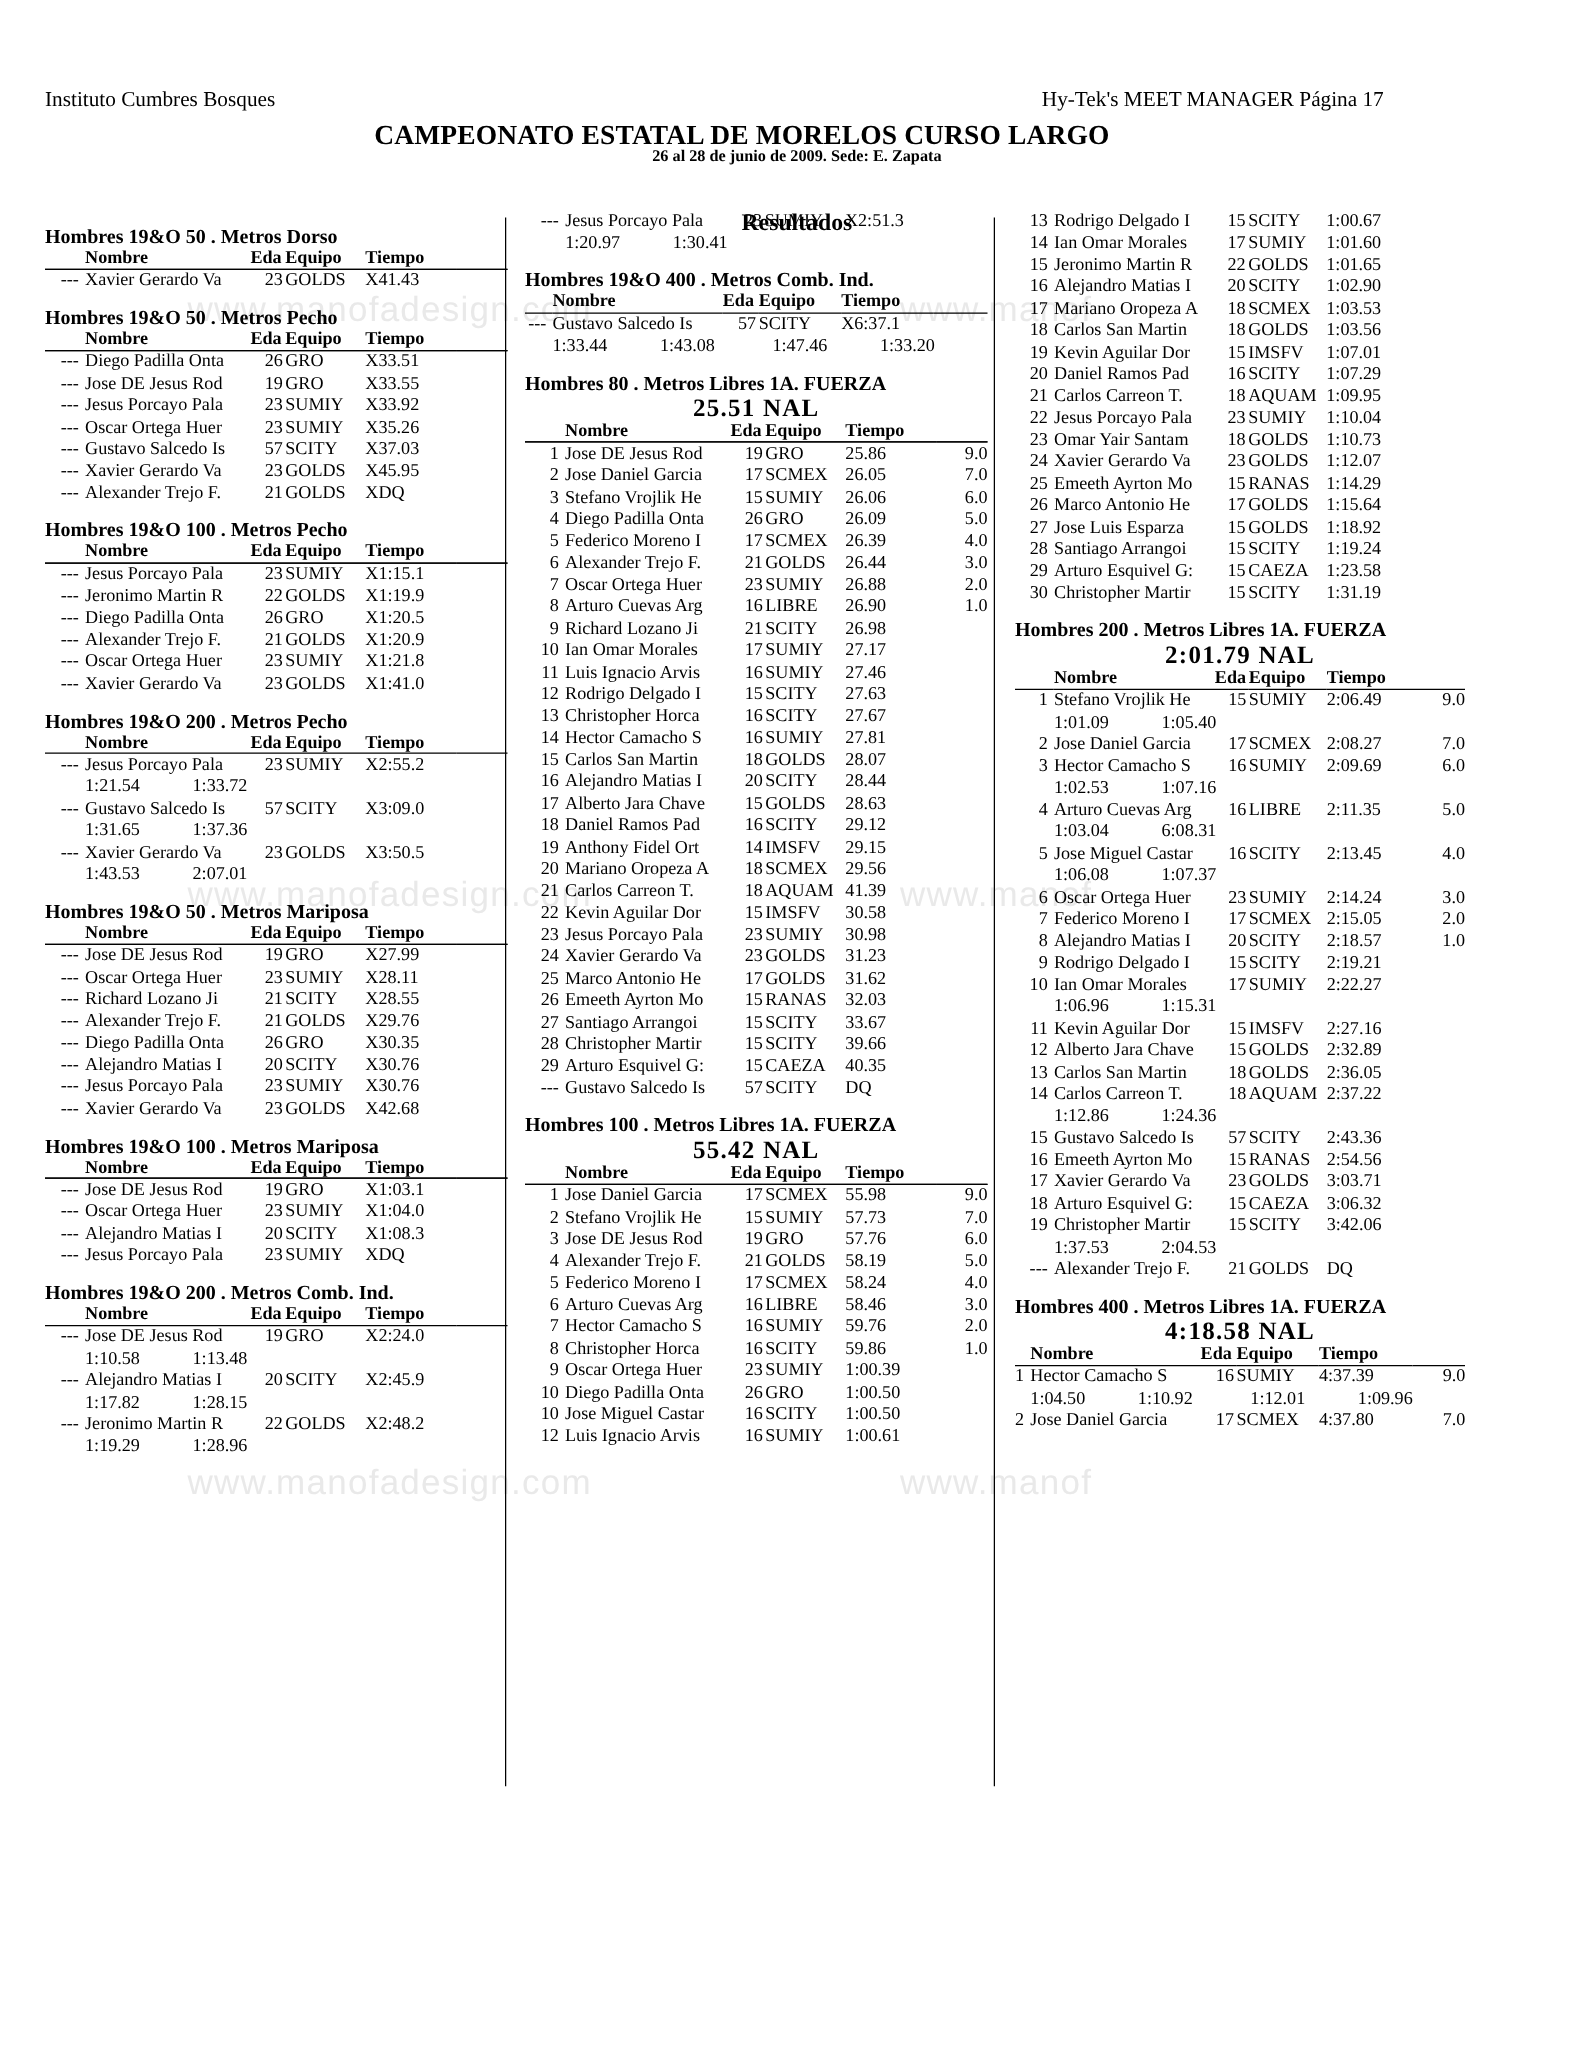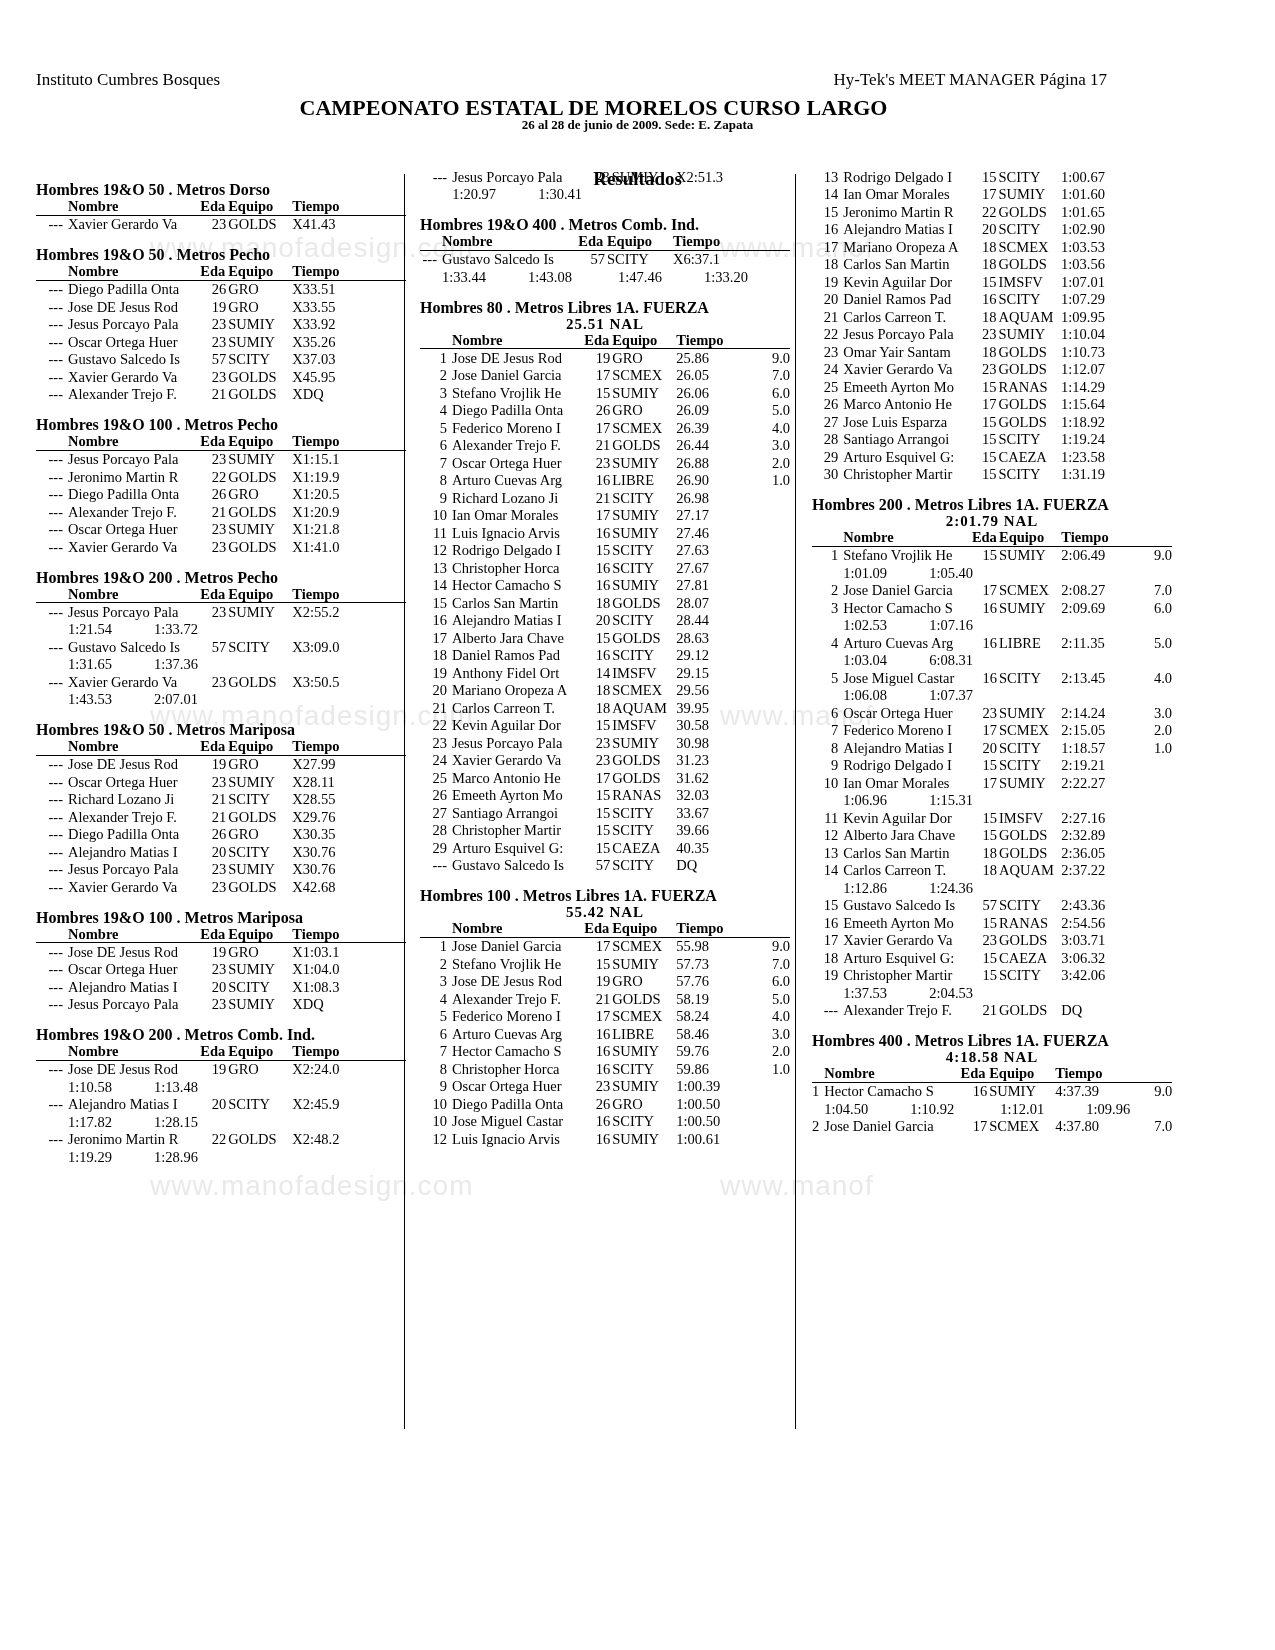--- a/index.html
+++ b/index.html
@@ -104,21 +104,21 @@
   .event { margin-bottom: 3px; }
   .ev-title {
     font-weight: bold;
     font-size: 16px;
     margin-top: 14px;
     margin-bottom: 1px;
     white-space: nowrap;
   }
   .ev-sub {
     font-weight: bold;
-    font-size: 15px;
+    font-size: 20px;
     text-align: center;
     margin-bottom: 1px;
     letter-spacing: 1px;
   }
   table.rt {
     border-collapse: collapse;
     width: 100%;
     font-size: 14.5px;
   }
   table.rt th {
@@ -815,21 +815,21 @@
                   <td class="c-age">18</td>
                   <td class="c-team">SCMEX</td>
                   <td class="c-time">29.56</td>
                   <td class="c-pts"></td>
                 </tr>
                 <tr>
                   <td class="c-place">21</td>
                   <td class="c-name">Carlos Carreon T.</td>
                   <td class="c-age">18</td>
                   <td class="c-team">AQUAM</td>
-                  <td class="c-time">39.95</td>
+                  <td class="c-time">41.39</td>
                   <td class="c-pts"></td>
                 </tr>
                 <tr>
                   <td class="c-place">22</td>
                   <td class="c-name">Kevin Aguilar Dor</td>
                   <td class="c-age">15</td>
                   <td class="c-team">IMSFV</td>
                   <td class="c-time">30.58</td>
                   <td class="c-pts"></td>
                 </tr>
@@ -1251,21 +1251,21 @@
                   <td class="c-age">17</td>
                   <td class="c-team">SCMEX</td>
                   <td class="c-time">2:15.05</td>
                   <td class="c-pts">2.0</td>
                 </tr>
                 <tr>
                   <td class="c-place">8</td>
                   <td class="c-name">Alejandro Matias I</td>
                   <td class="c-age">20</td>
                   <td class="c-team">SCITY</td>
-                  <td class="c-time">1:18.57</td>
+                  <td class="c-time">2:18.57</td>
                   <td class="c-pts">1.0</td>
                 </tr>
                 <tr>
                   <td class="c-place">9</td>
                   <td class="c-name">Rodrigo Delgado I</td>
                   <td class="c-age">15</td>
                   <td class="c-team">SCITY</td>
                   <td class="c-time">2:19.21</td>
                   <td class="c-pts"></td>
                 </tr>

